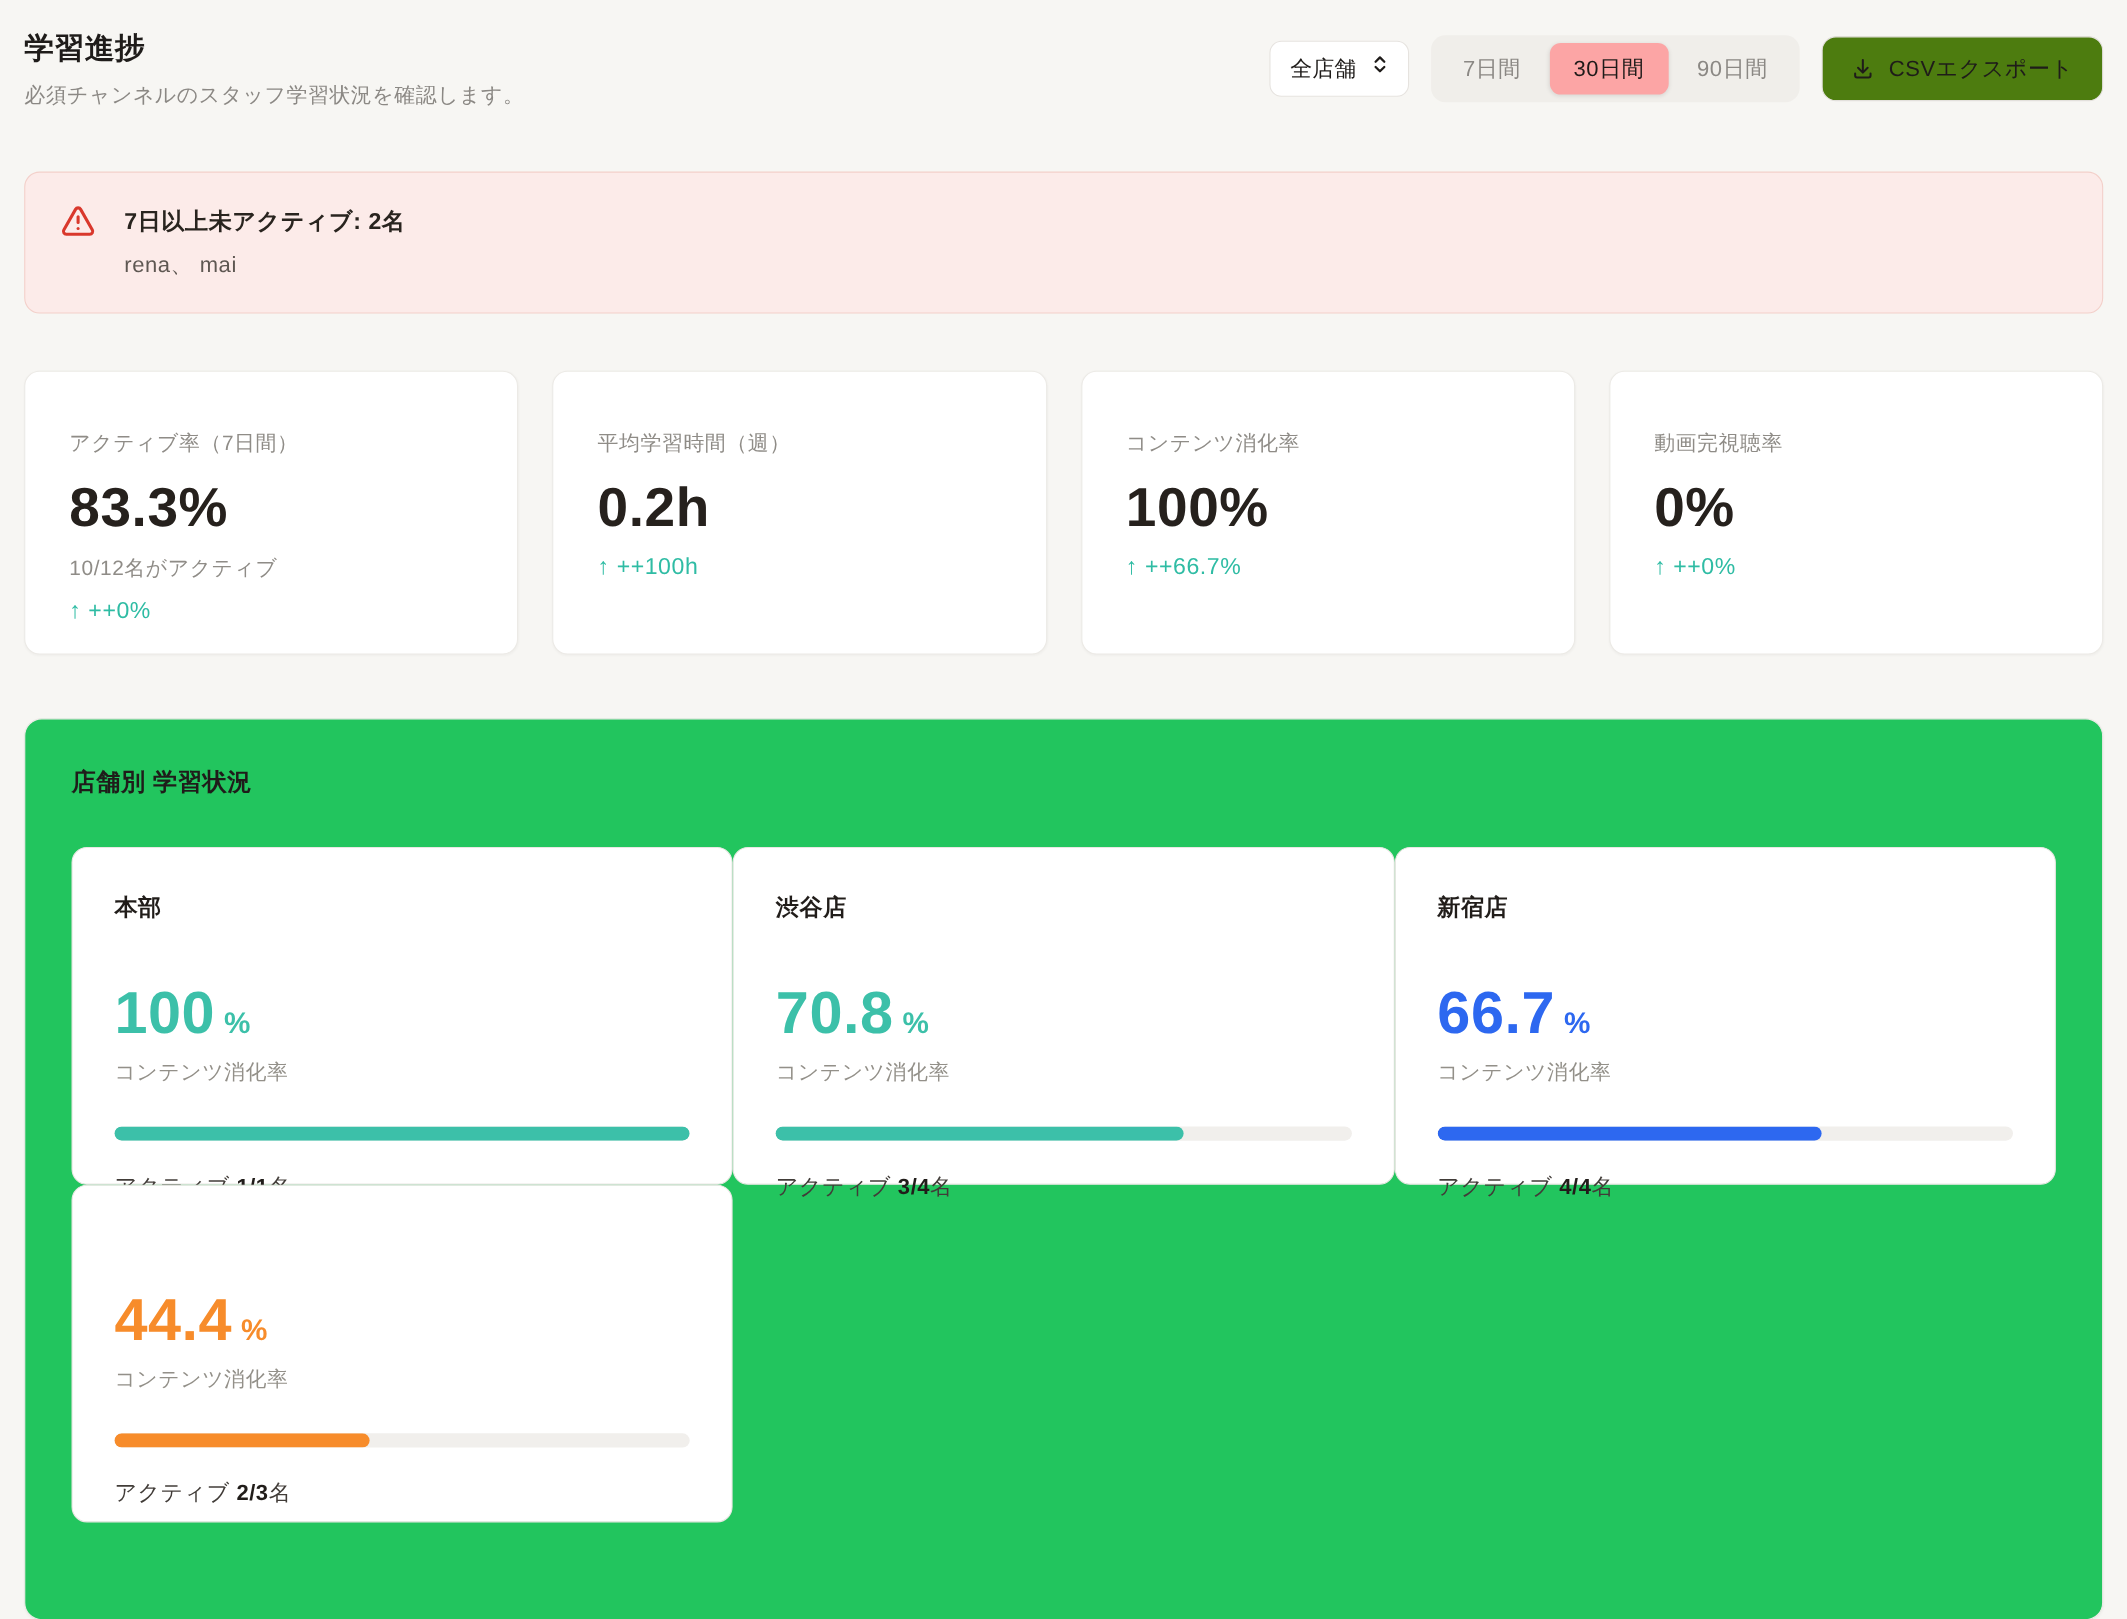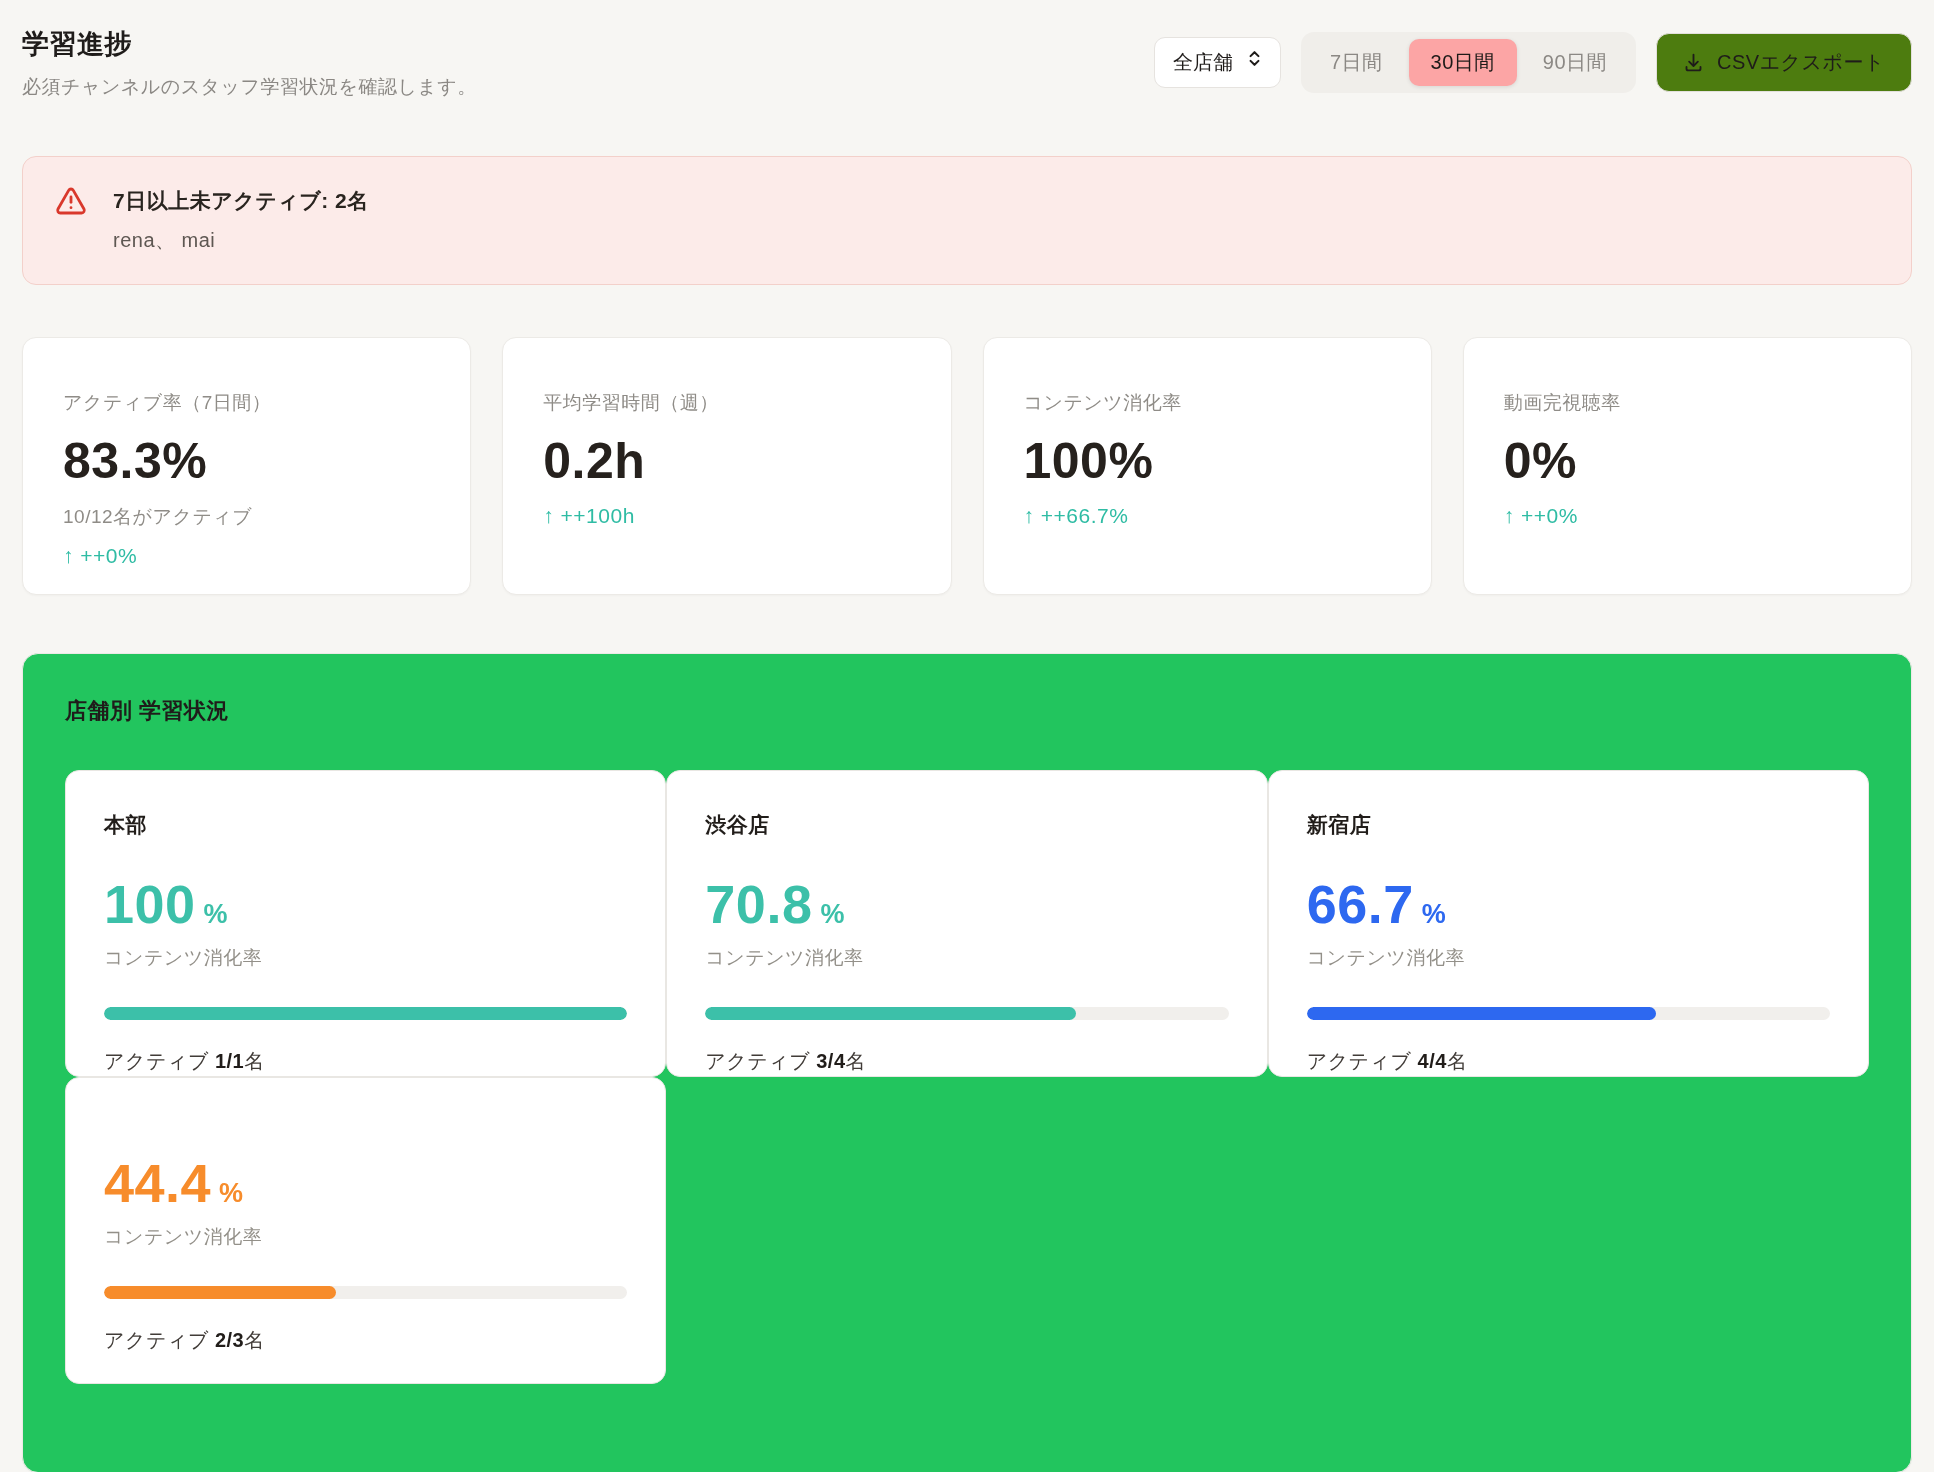--- a/index.html
+++ b/index.html
@@ -89,21 +89,21 @@
   .stores-grid {
     margin-top: 44px;
     display: grid; grid-template-columns: repeat(3, 1fr); 
   }
   .store-card {
     background: #ffffff; border: 1px solid #e9e7e3; border-radius: 14px;
     padding: 40px 38px; height: 307px;
   }
   .store-name { font-size: 21px; font-weight: 700; color: #211d1a; letter-spacing: 0.5px; }
   .store-value-row { margin-top: 34px; display: flex; align-items: baseline; gap: 8px; }
-  .store-value { font-size: 54px; font-weight: 800; letter-spacing: 0.5px; }
+  .store-value { font-size: 54px; font-weight: 800; letter-spacing: 0.5px; margin-top: 17px; }
   .store-unit { font-size: 27px; font-weight: 800; }
   .store-metric { font-size: 19px; color: #939089; margin-top: 10px; letter-spacing: 0.5px; }
   .progress-track {
     margin-top: 36px; height: 13px; border-radius: 7px; background: #f1efec; overflow: hidden;
   }
   .progress-fill { height: 100%; border-radius: 7px; }
   .store-active { font-size: 20px; color: #413c38; margin-top: 28px; letter-spacing: 0.5px; }
   .store-active b { color: #211d1a; font-weight: 700; }
 </style>
 </head>

